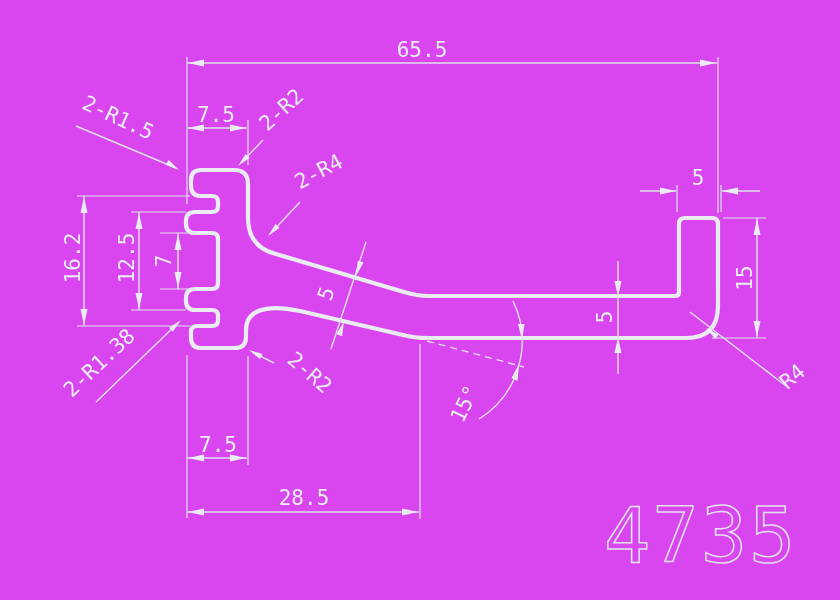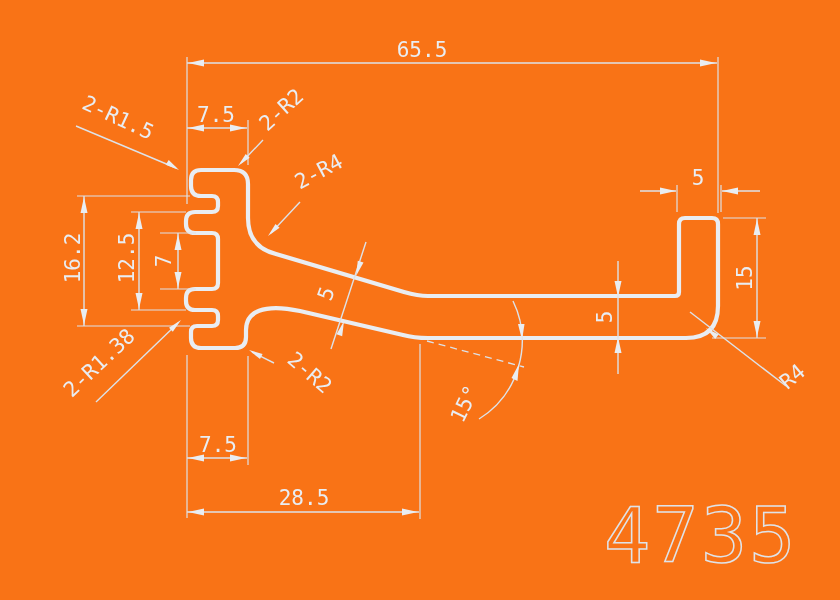--- a/index.html
+++ b/index.html
@@ -1,16 +1,16 @@
 <!DOCTYPE html>
 <html><head>
 <meta charset="utf-8">
 <style>
   html,body{margin:0;padding:0;background:#232933;}
-  .stage{position:relative;width:840px;height:600px;background:#f97316;overflow:hidden;
+  .stage{position:relative;width:840px;height:600px;background:#d946ef;overflow:hidden;
          font-family:"DejaVu Sans Mono","Liberation Mono",monospace;}
   svg{display:block;}
   .profile{fill:none;stroke:#e9edf2;stroke-width:4.2;stroke-linejoin:round;stroke-linecap:round;}
   .dim{stroke:#dde2e8;stroke-width:1.4;fill:none;}
   .ext{stroke:#dde2e8;stroke-width:1.2;fill:none;}
   .dash{stroke:#dde2e8;stroke-width:1.3;fill:none;stroke-dasharray:7 5;}
   .arw{fill:#e9edf2;stroke:none;}
   .dtxt{fill:#e9edf2;font-size:21px;font-family:"DejaVu Sans Mono","Liberation Mono",monospace;}
   .big{fill:none;stroke:#dfe3e8;stroke-width:1.5;font-size:77px;letter-spacing:2px;
        font-family:"DejaVu Sans Mono","Liberation Mono",monospace;}

